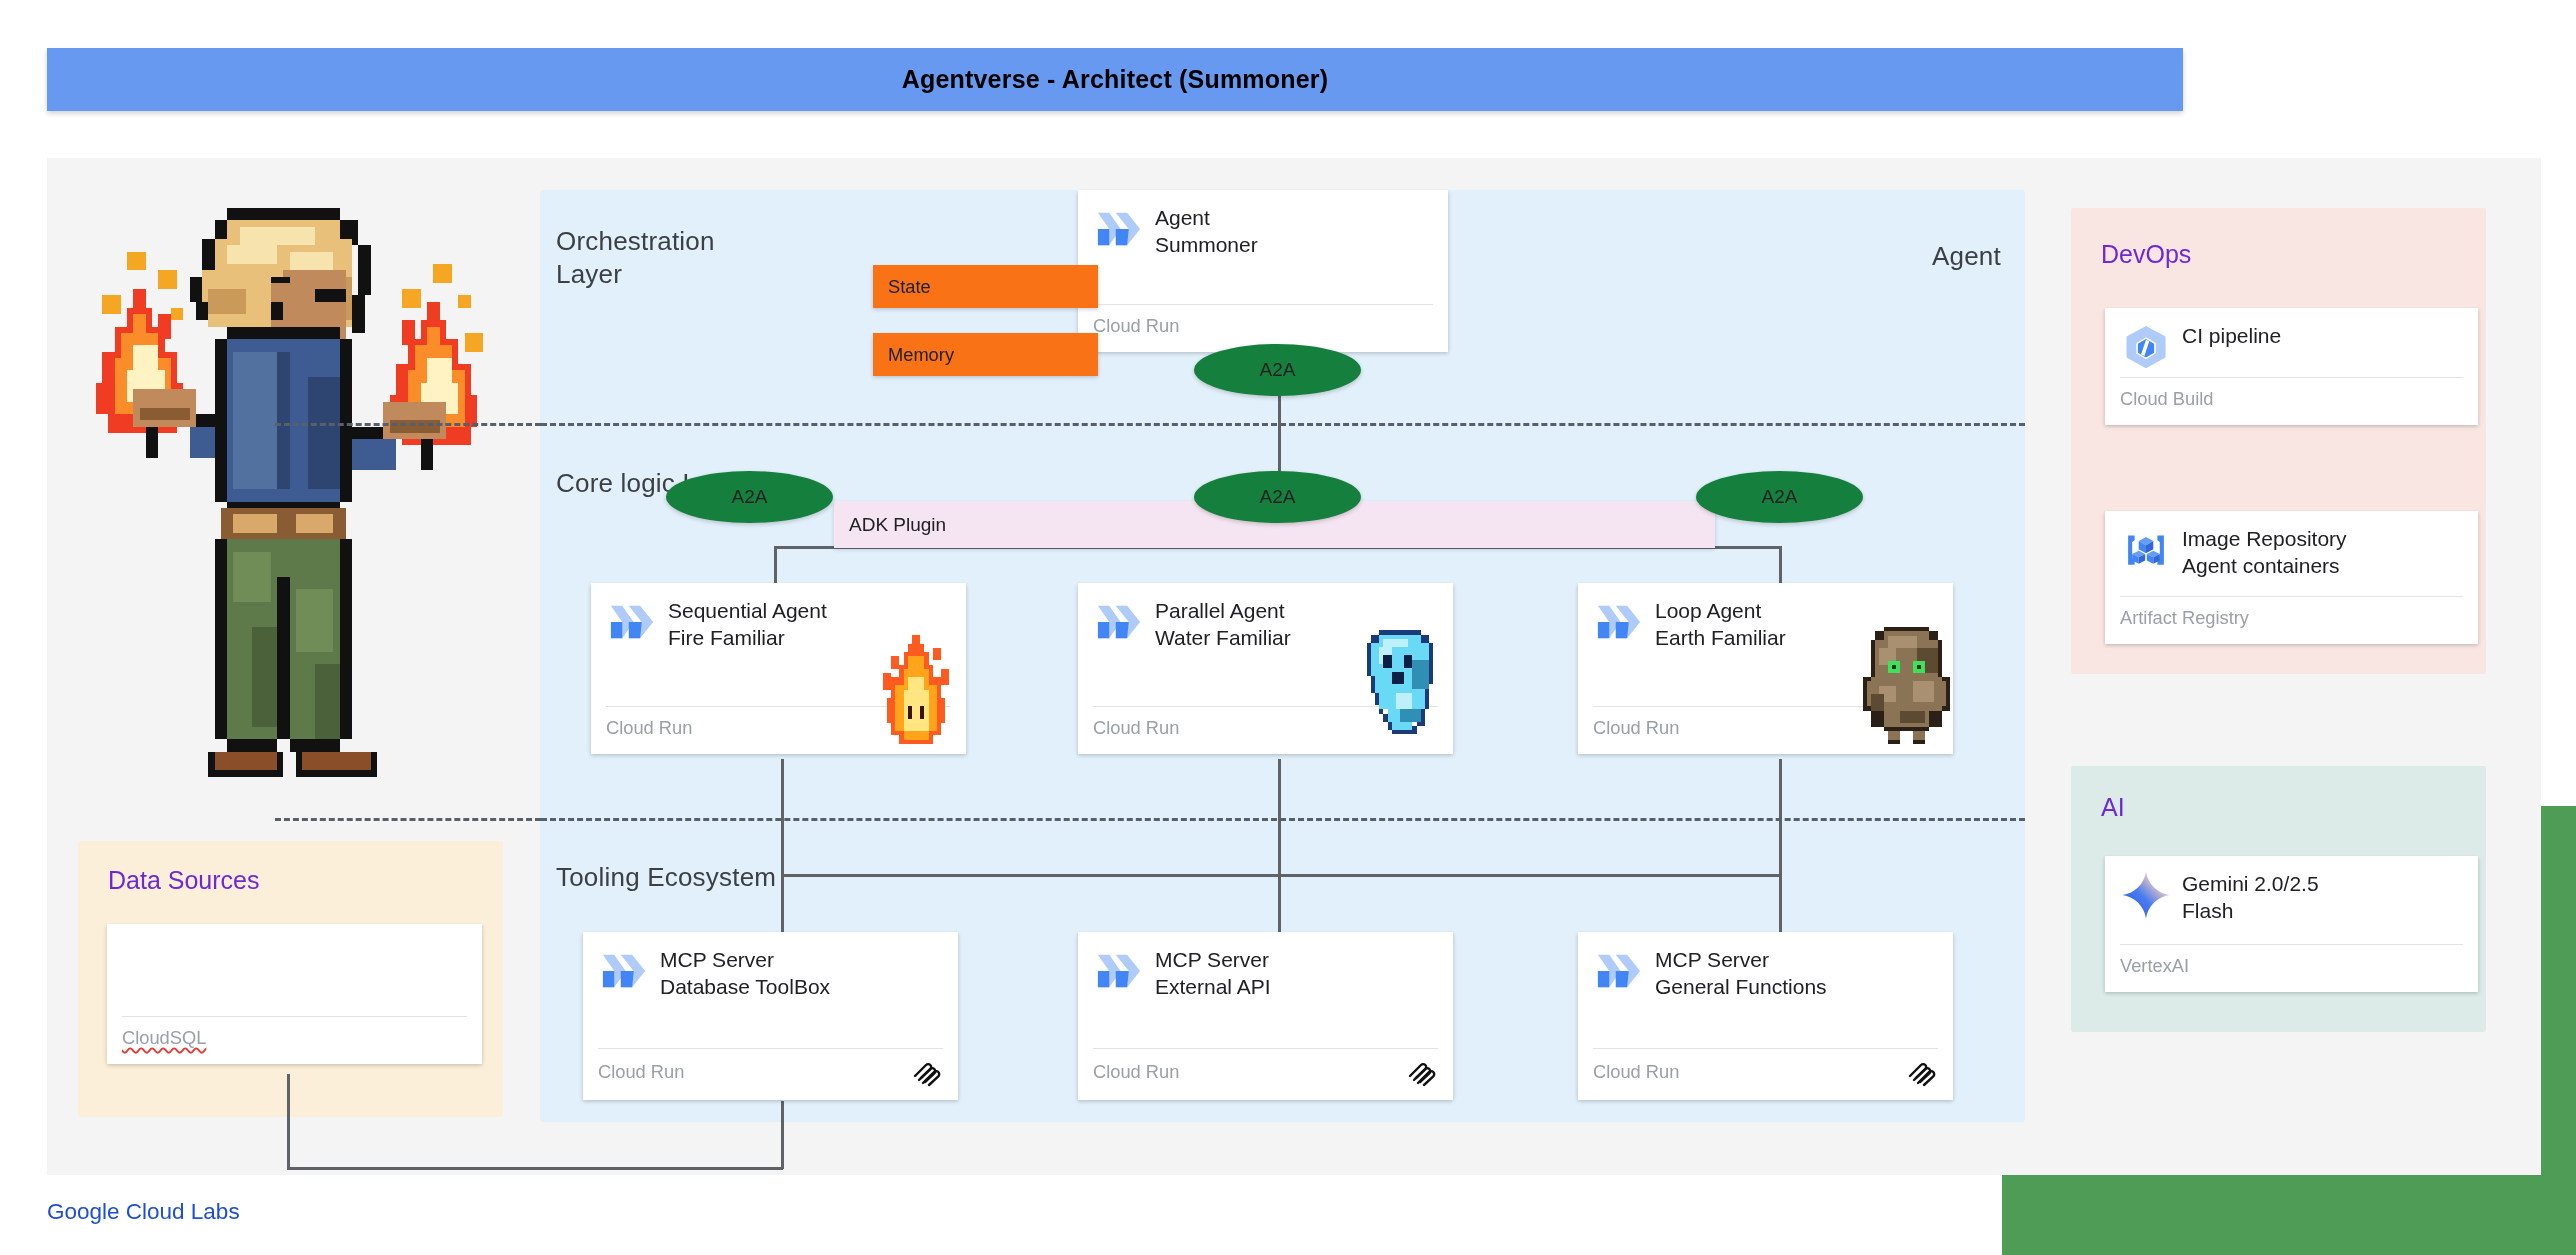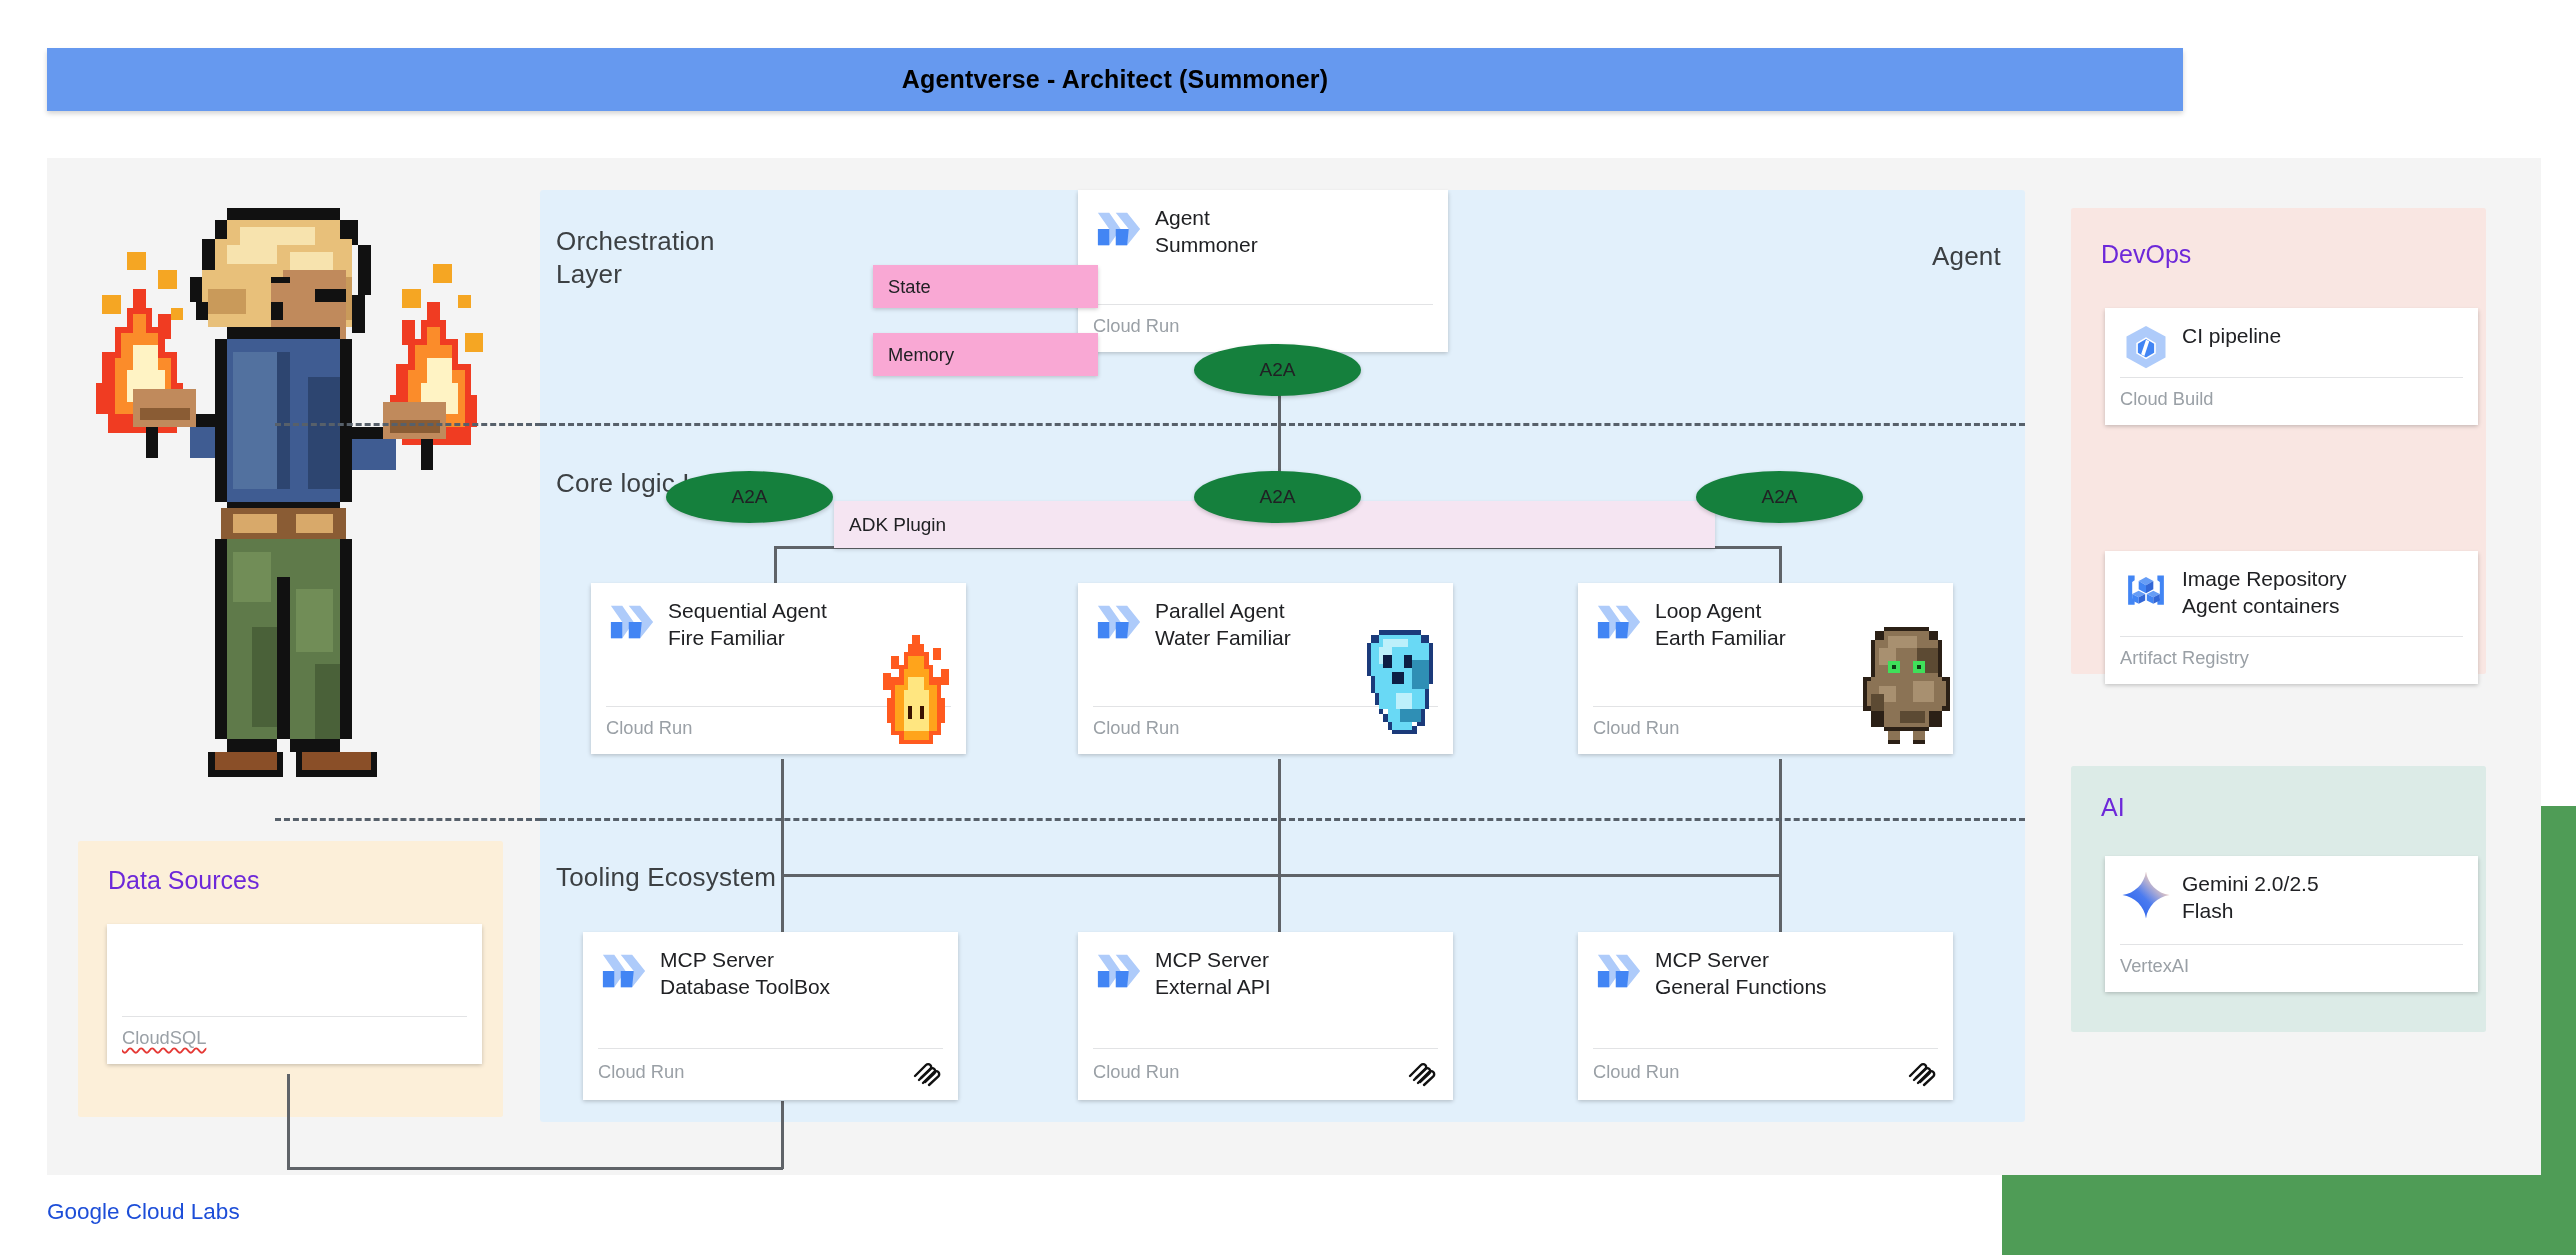--- a/index.html
+++ b/index.html
@@ -82,21 +82,21 @@
   .card .sub{color:#9aa0a6;font-size:18.3px;}
   .card .foot-icon{width:32px;height:32px;flex:0 0 auto;}
   .card .foot-icon svg{display:block;width:100%;height:100%;}
   .card .mascot{
     position:absolute;pointer-events:none;
   }
   .card .mascot svg{display:block;image-rendering:pixelated;}
 
   
   .chip{
-    position:absolute;background:#f9a8d4;z-index:11;
+    position:absolute;background:#f97316;z-index:11;
     display:flex;align-items:center;
     box-shadow:0 1.7px 4.2px rgba(0,0,0,.2);
     color:#202124;font-size:18.3px;padding-left:15px;box-sizing:border-box;
   }
 
   
   .adk-band{
     position:absolute;background:#f5e5f2;z-index:9;
     box-shadow:0 1.7px 4.2px rgba(0,0,0,.18);
     display:flex;align-items:center;
@@ -513,21 +513,21 @@
     <div class="titles">
       <div class="name">CI pipeline</div>
     </div>
   </div>
   <div class="rule"></div>
   <div class="foot">
     <span class="sub">Cloud Build</span>
   </div>
 </div>
 
-<div class="card" style="left:2105px;top:511px;width:373px;height:133px;margin-top:40px;">
+<div class="card" style="left:2105px;top:511px;width:373px;height:133px;">
   <div class="body">
     <div class="icon">
       <svg viewBox="0 0 64 64">
         <path d="M10 14 L18 14 L18 20 L15 22 L15 42 L18 44 L18 50 L10 50 Z" fill="#4285f4"></path>
         <path d="M54 14 L46 14 L46 20 L49 22 L49 42 L46 44 L46 50 L54 50 Z" fill="#4285f4"></path>
         <path d="M32 16 L41 21 L32 26 L23 21 Z" fill="#669df6"></path>
         <path d="M23 21 L32 26 L32 36 L23 31 Z" fill="#4285f4"></path>
         <path d="M41 21 L41 31 L32 36 L32 26 Z" fill="#3367d6"></path>
         <path d="M23 33 L31 37 L23 41 L15 37 Z" fill="#669df6"></path>
         <path d="M15 37 L23 41 L23 49 L15 45 Z" fill="#4285f4"></path>

